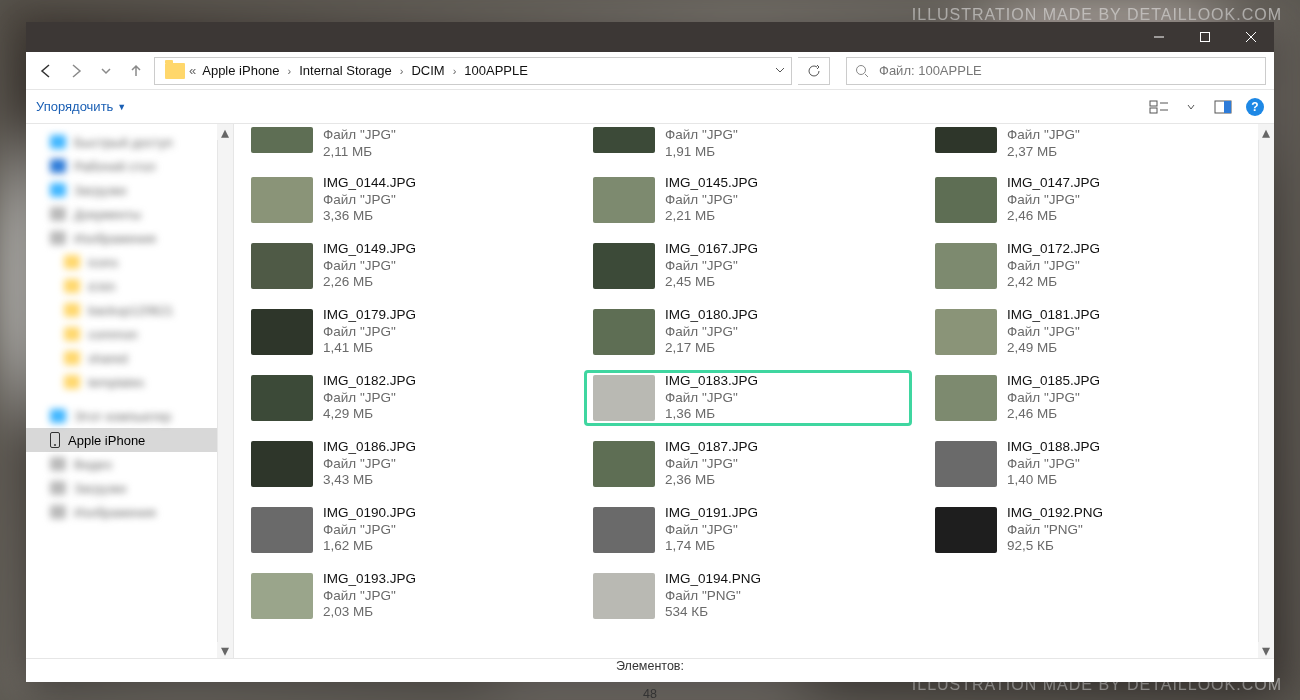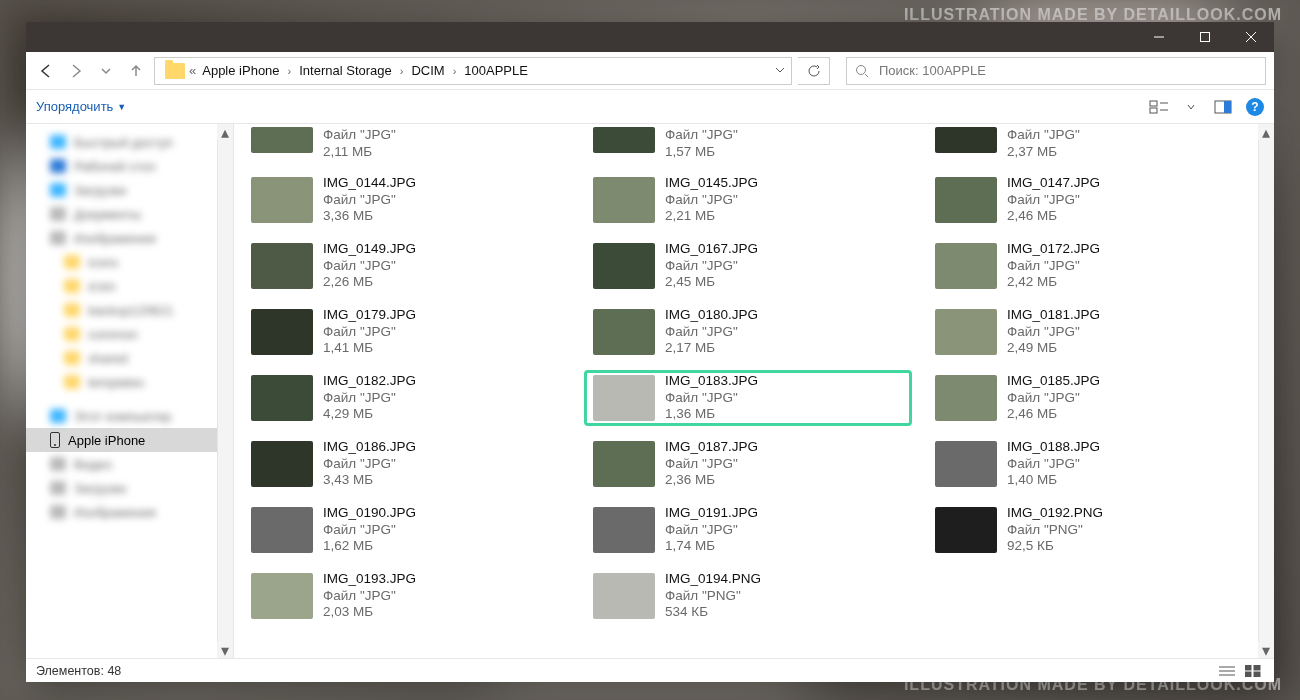--- a/index.html
+++ b/index.html
@@ -11,21 +11,21 @@
 .bg-blur {
   position: absolute; inset: 0;
   background: radial-gradient(circle at 10% 40%, #c9c7c3 0 120px, transparent 200px),
               radial-gradient(circle at 85% 15%, #b3aaa4 0 110px, transparent 180px),
               radial-gradient(circle at 50% 90%, #8a847e 0 130px, transparent 200px),
               linear-gradient(130deg, #4a433c, #7d7871 40%, #4f4944);
   filter: blur(18px);
 }
 .watermark {
   position: absolute; right: 18px; color: rgba(255,255,255,.55);
-  font-size: 16px; letter-spacing: 1px; font-weight: 700; text-align: center;
+  font-size: 16px; letter-spacing: 1px; font-weight: 400; text-align: center;
 }
 .wm-top { top: 6px; }
 .wm-bot { bottom: 6px; }
 
 .window {
   position: absolute; left: 26px; top: 22px; width: 1248px; height: 660px;
   background: #fff; box-shadow: 0 8px 40px rgba(0,0,0,.45);
   display: flex; flex-direction: column;
 }
 .titlebar {
@@ -121,21 +121,21 @@
 .thumb.film::before{left:0;} .thumb.film::after{right:0;}
 .thumb.film .inner{position:absolute;left:10px;right:10px;top:4px;bottom:4px;background:#9aa891;}
 .meta { display:flex; flex-direction:column; line-height:1.25; font-size:13.5px; }
 .meta .fname { color:#111;text-align:right; }
 .meta .ftype { color:#6a6a6a; }
 .meta .fsize { color:#6a6a6a; }
 .item.partial { height:40px; align-items:flex-start; }
 
 .statusbar {
   height:24px; border-top:1px solid #e6e6e6; display:flex; align-items:center;
-  padding:0 10px; font-size:12.5px; color:#333;
+  padding:0 10px; font-size:12.5px; color:#333;flex-direction:column;
 }
 .statusbar .sspacer{flex:1;}
 .statusbar .viewbtn{width:22px;height:16px;margin-left:4px;display:flex;align-items:center;justify-content:center;}
 </style>
 </head>
 <body>
 
 <div class="bg-blur"></div>
 <div class="watermark wm-top">ILLUSTRATION MADE BY DETAILLOOK.COM</div>
 <div class="watermark wm-bot">ILLUSTRATION MADE BY DETAILLOOK.COM</div>
@@ -203,21 +203,21 @@
           <path d="M12 7a5 5 0 1 1-2-4"></path>
           <path d="M10 1 L12 3 L10 5"></path>
         </svg>
       </div>
 
     <div class="search">
       <svg width="14" height="14">
           <circle cx="6" cy="6" r="4.5"></circle>
           <line x1="10" y1="10" x2="13" y2="13"></line>
         </svg>
-      <span>Поиск: 100APPLE</span>
+      <span>Файл: 100APPLE</span>
     </div>
   </div>
 
   <div class="toolbar">
     <div class="org">
       <span>Упорядочить</span>
       <span class="tri">▼</span>
     </div>
     <div class="tspacer"></div>
     <div class="ticon">
@@ -322,21 +322,21 @@
             <div class="thumb v1 partial"></div>
             <div class="meta">
               <div class="ftype">Файл "JPG"</div>
               <div class="fsize">2,11 МБ</div>
             </div>
           </div>
           <div class="item partial">
             <div class="thumb v3 partial"></div>
             <div class="meta">
               <div class="ftype">Файл "JPG"</div>
-              <div class="fsize">1,57 МБ</div>
+              <div class="fsize">1,91 МБ</div>
             </div>
           </div>
           <div class="item partial">
             <div class="thumb v6 partial"></div>
             <div class="meta">
               <div class="ftype">Файл "JPG"</div>
               <div class="fsize">2,37 МБ</div>
             </div>
           </div>
           <div class="item">

